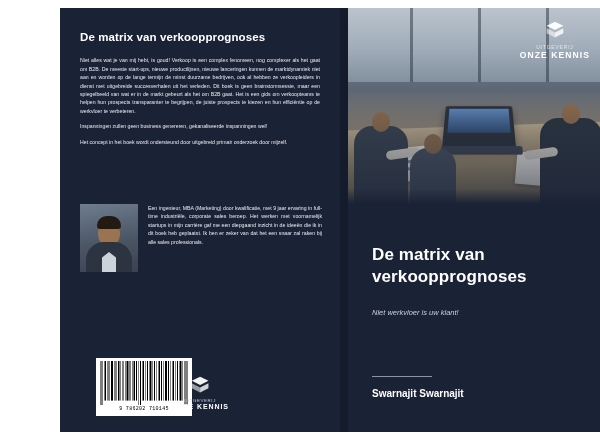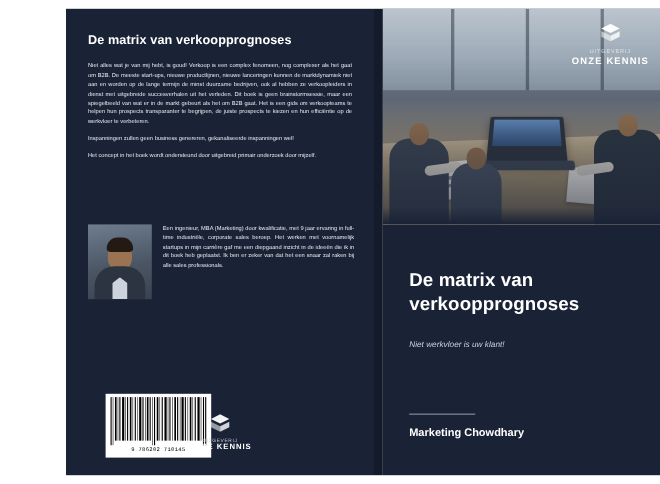--- a/index.html
+++ b/index.html
@@ -452,16 +452,16 @@
         <path d="M2 10 L12 15 L12 21 L2 16 Z" fill="#ffffff" opacity="0.55"></path>
         <path d="M22 10 L12 15 L12 21 L22 16 Z" fill="#ffffff" opacity="0.8"></path>
       </svg>
       <div class="l1">UITGEVERIJ</div>
       <div class="l2">ONZE KENNIS</div>
     </div>
 
     <div class="front-title">De matrix van verkoopprognoses</div>
     <div class="front-sub">Niet werkvloer is uw klant!</div>
     <div class="front-rule"></div>
-    <div class="front-author">Marketing Chowdhary</div>
+    <div class="front-author">Swarnajit Swarnajit</div>
   </div>
 
 </div>
 
 </body></html>

